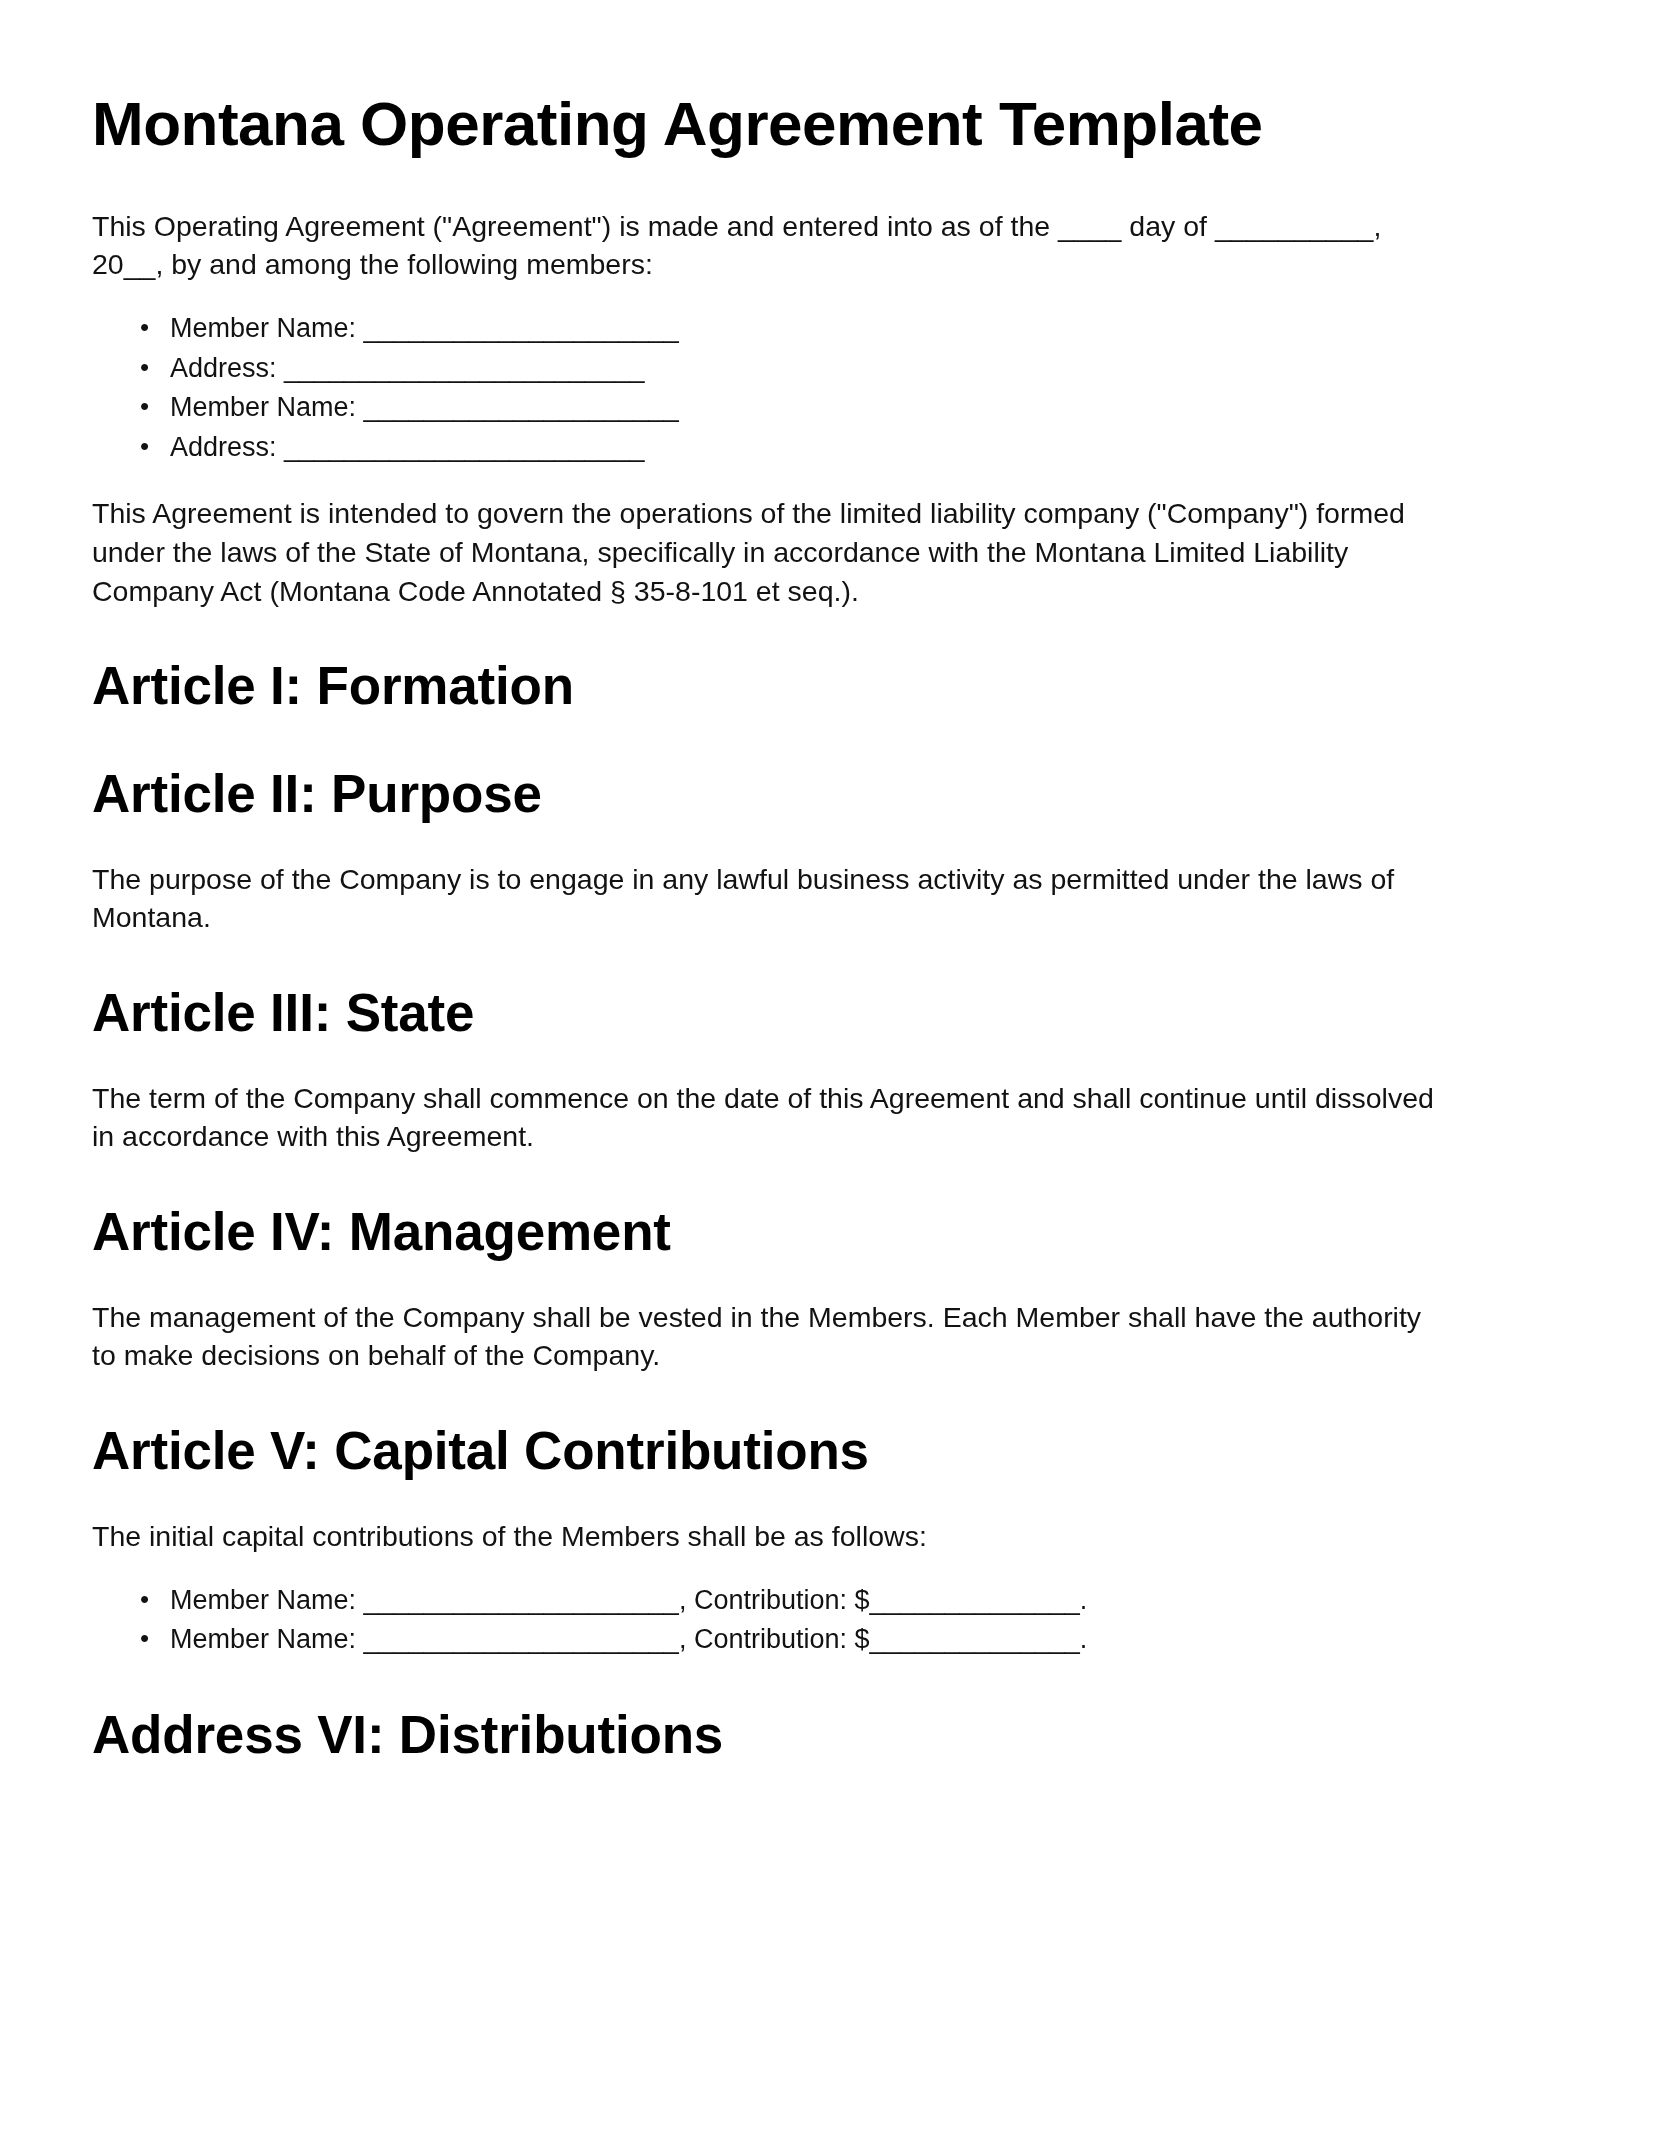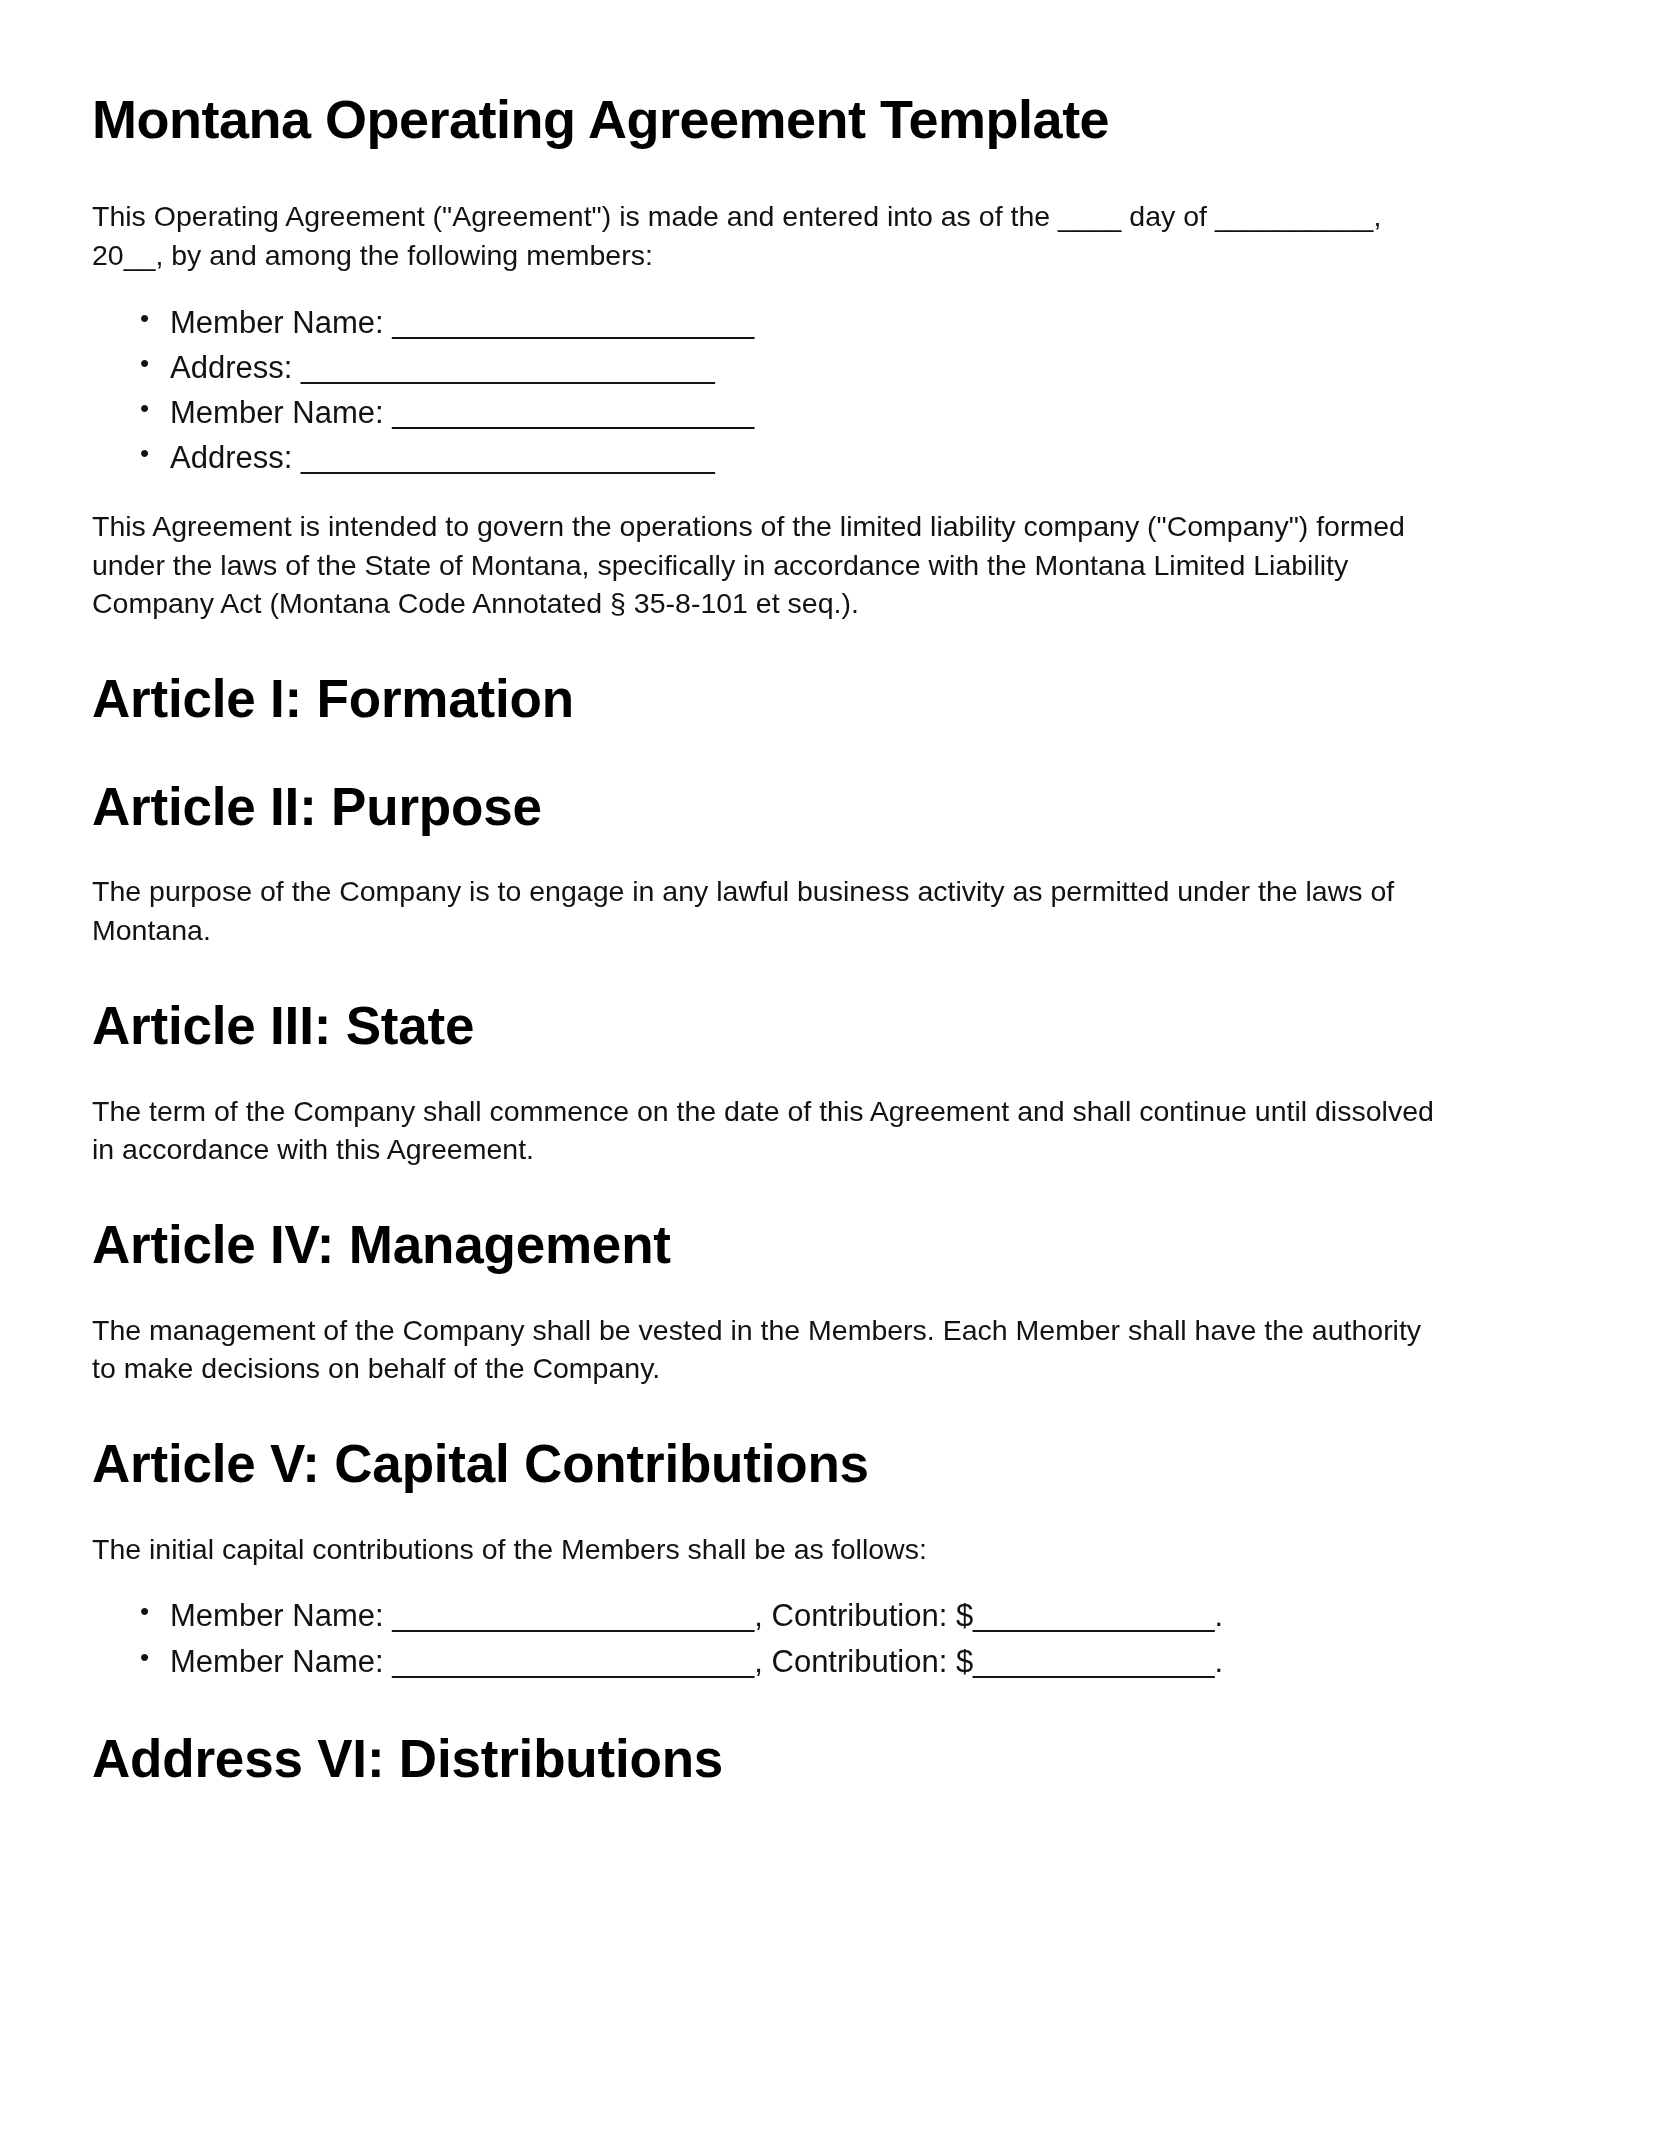--- a/index.html
+++ b/index.html
@@ -19,21 +19,21 @@
     color: #000000;
   }
   .doc {
     position: relative;
     z-index: 2;
     width: 1420px;
   }
 
   h1.doc-title {
     font-family: "Liberation Sans", "DejaVu Sans", sans-serif;
-    font-size: 54px;
+    font-size: 62px;
     line-height: 1.17;
     font-weight: bold;
     letter-spacing: -0.5px;
     margin: 0 0 46px 0;
     color: #000000;
     max-width: 1180px;
   }
 
   h2.article-heading {
     font-family: "Liberation Sans", "DejaVu Sans", sans-serif;
@@ -53,21 +53,21 @@
     max-width: 1360px;
   }
 
   ul.bullet-list {
     margin: 4px 0 28px 0;
     padding-left: 78px;
     list-style: none;
   }
   ul.bullet-list li {
     position: relative;
-    font-size: 31px;
+    font-size: 27px;
     line-height: 1.39;
     color: #121212;
     margin: 0 0 2px 0;
     white-space: nowrap;
   }
   ul.bullet-list li::before {
     content: "\2022";
     position: absolute;
     left: -30px;
     top: -1px;

